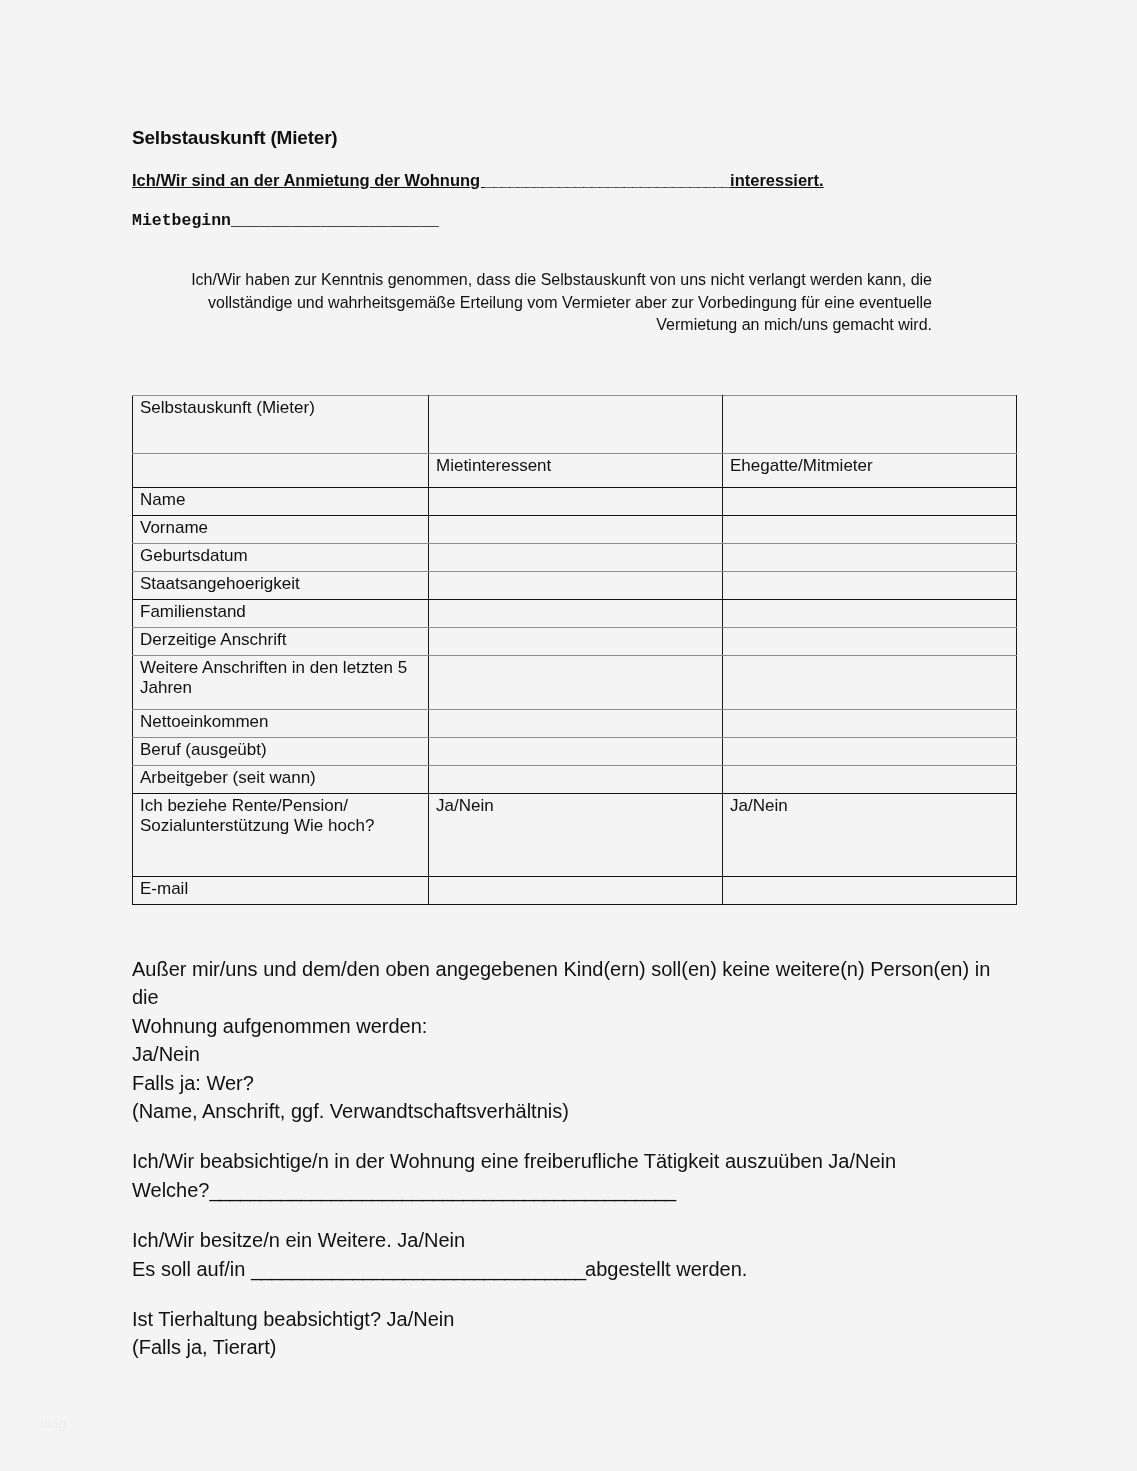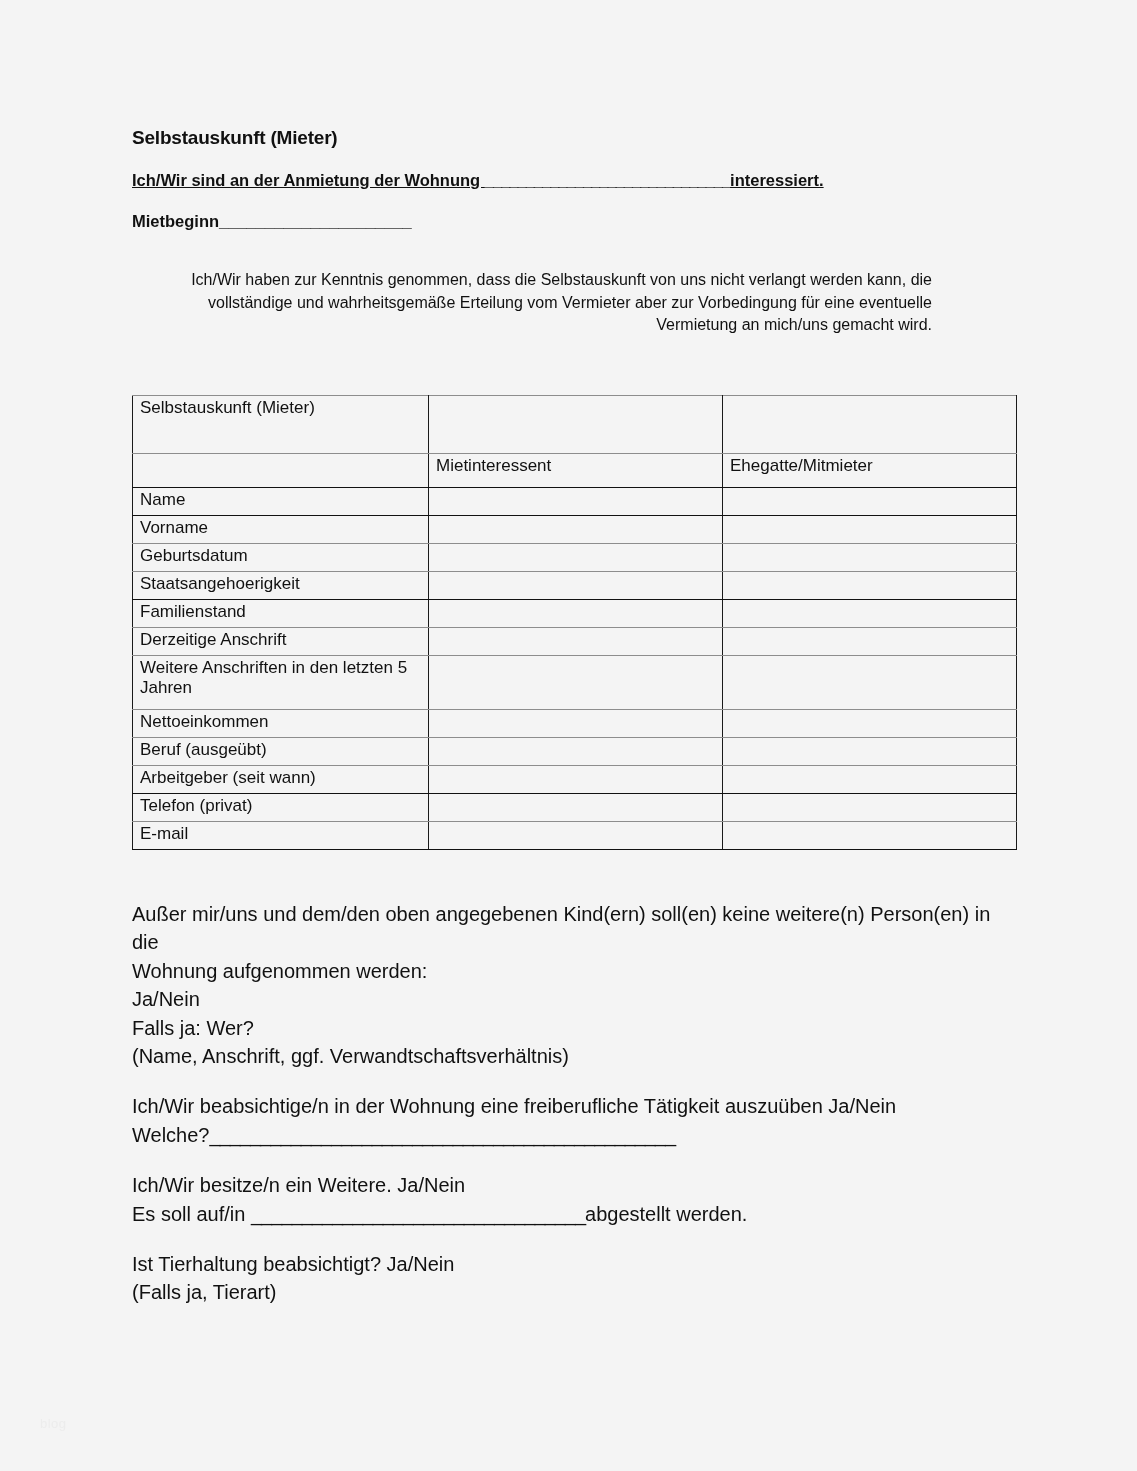--- a/index.html
+++ b/index.html
@@ -49,20 +49,21 @@
     display: inline-block;
     letter-spacing: -1px;
     font-weight: bold;
   }
   .mietbeginn-line {
     font-size: 16.5px;
     font-weight: bold;
     line-height: 1.15;
     margin: 0 0 38px 0;
     white-space: nowrap;
+    font-family: Liberation Mono, monospace;
   }
 
   .notice {
     font-size: 16px;
     line-height: 1.42;
     margin: 0;
     width: 800px;
     text-align: right;
   }
 
@@ -201,24 +202,24 @@
         <tr>
           <td>Beruf (ausgeübt)</td>
           <td></td>
           <td></td>
         </tr>
         <tr class="thick-bottom">
           <td>Arbeitgeber (seit wann)</td>
           <td></td>
           <td></td>
         </tr>
-        <tr>
-          <td>Telefon (privat)</td>
-          <td></td>
-          <td></td>
+        <tr class="r-rente thick-bottom">
+          <td>Ich beziehe Rente/Pension/ Sozialunterstützung Wie hoch?</td>
+          <td class="cell-sub">Ja/Nein</td>
+          <td class="cell-sub">Ja/Nein</td>
         </tr>
         <tr class="thick-bottom">
           <td>E-mail</td>
           <td></td>
           <td></td>
         </tr>
       </tbody>
     </table>
 
     <div class="blocks">

